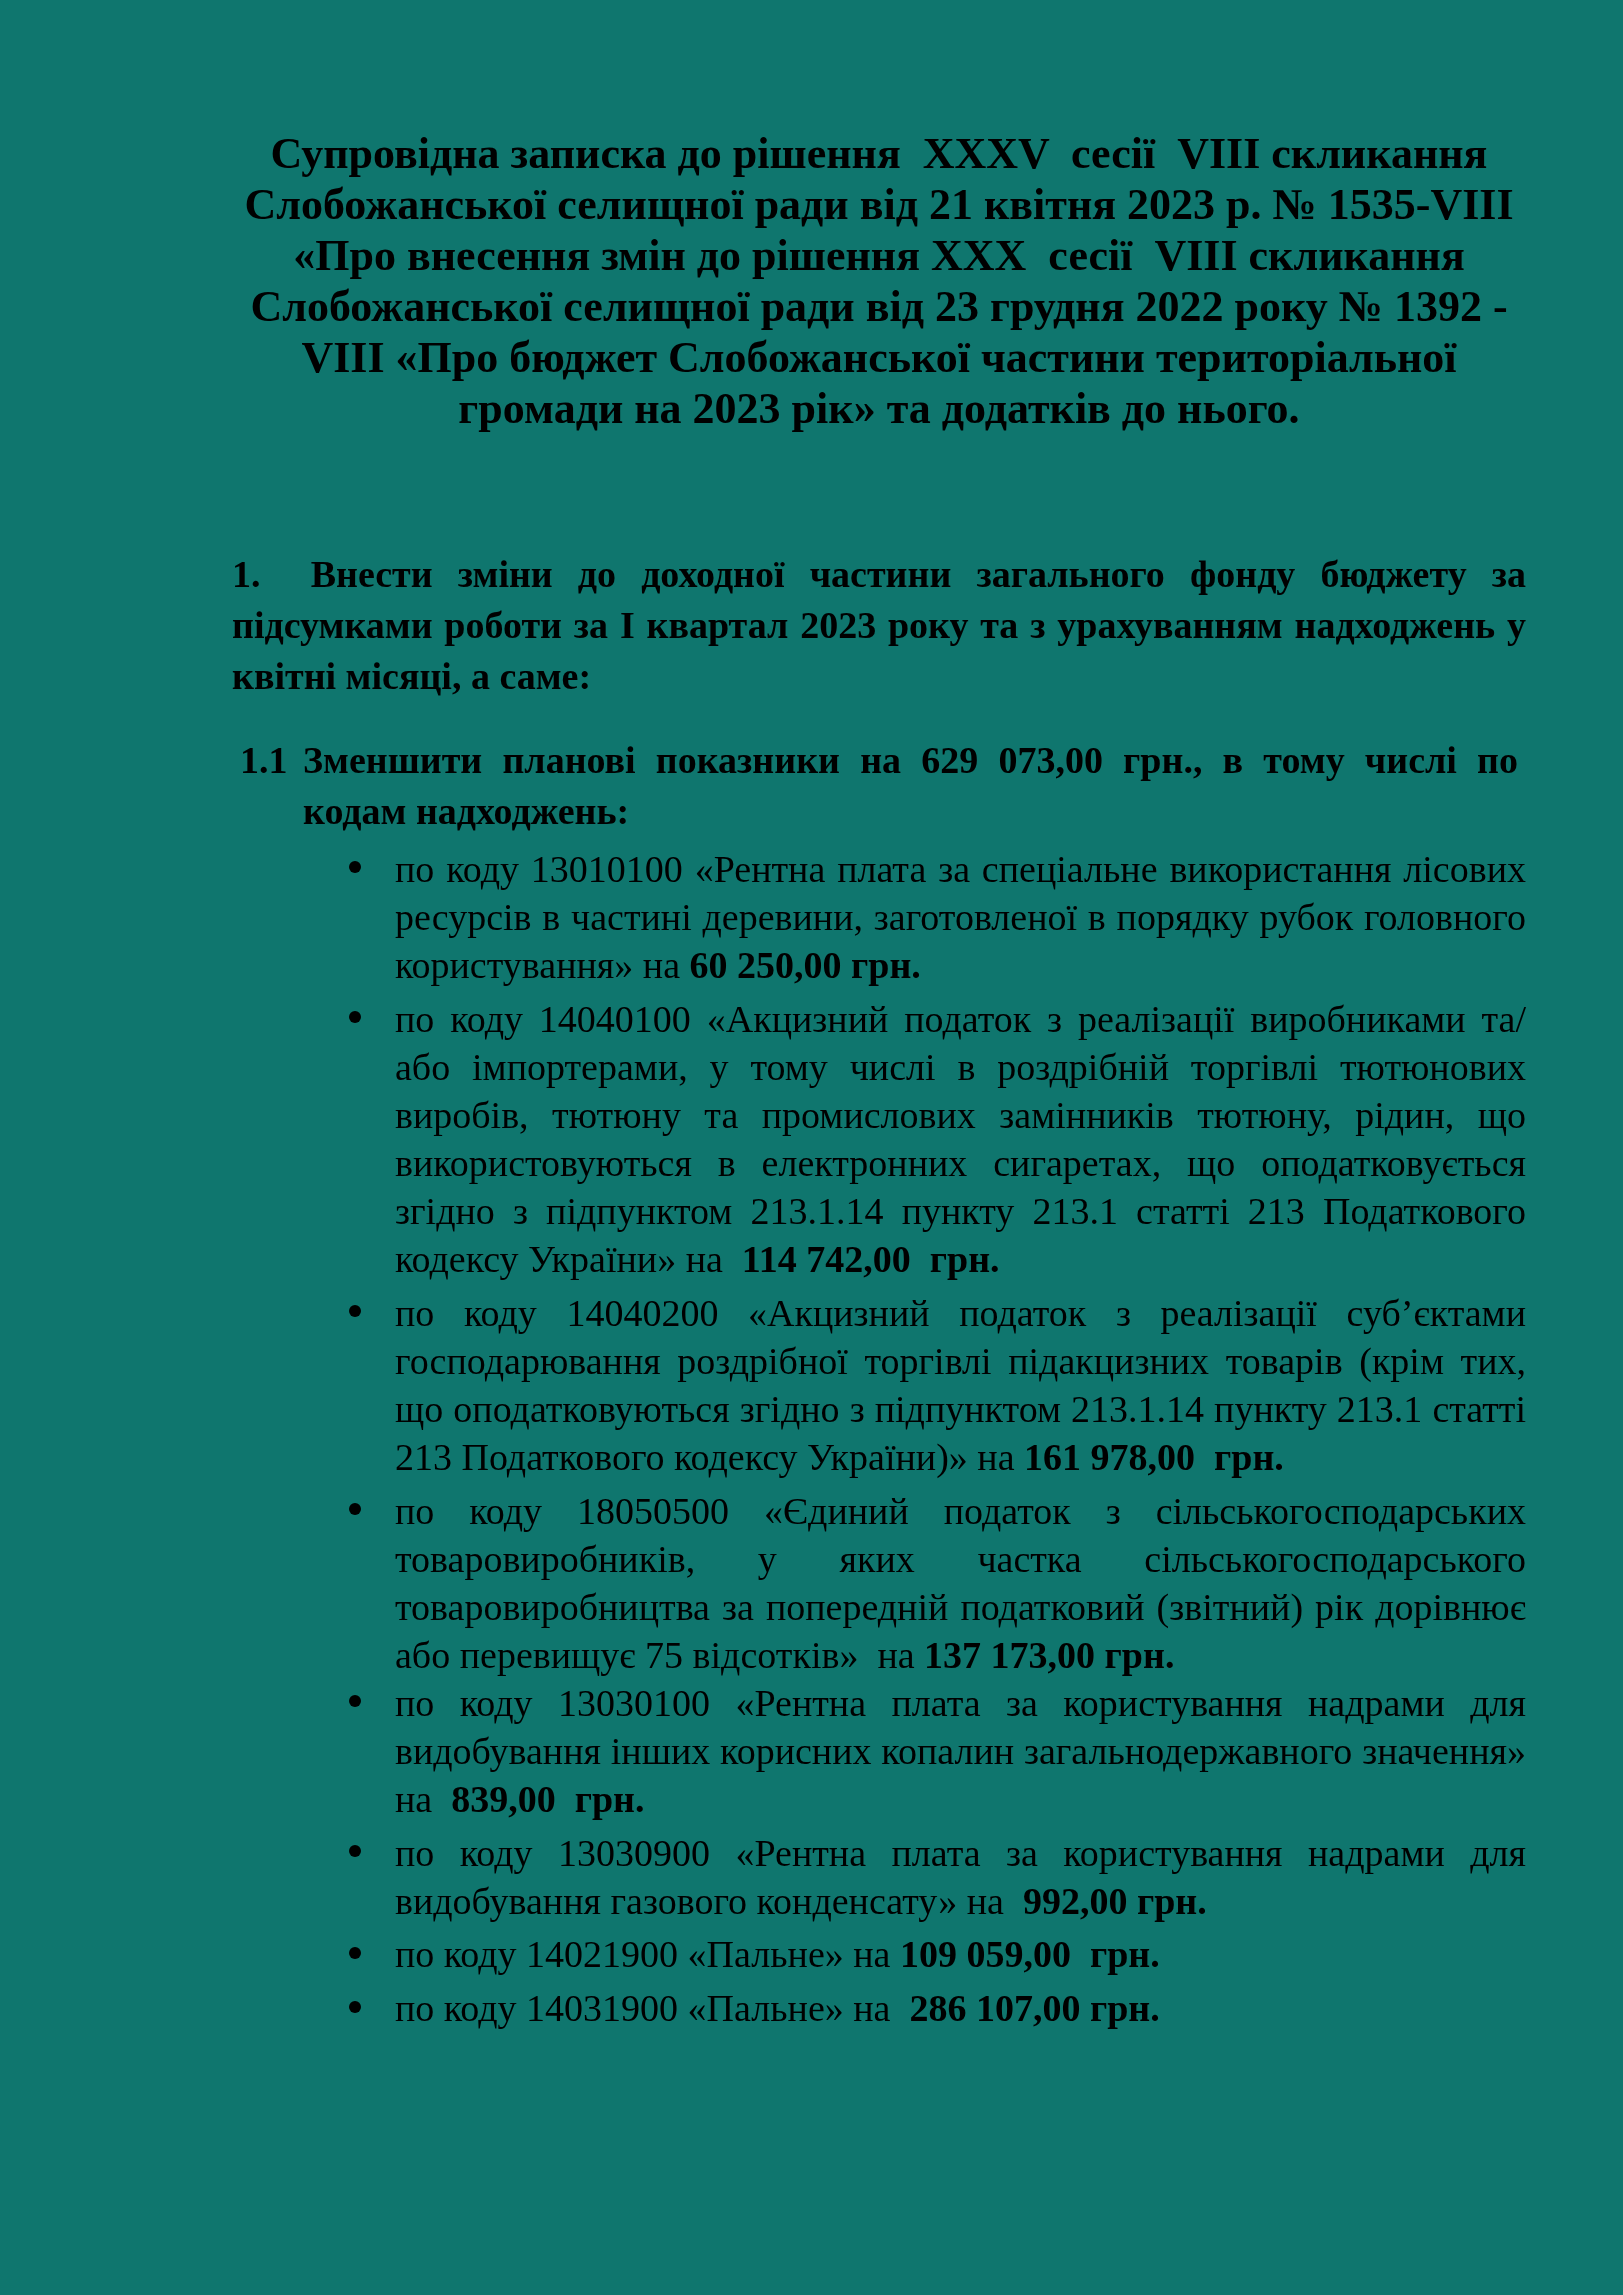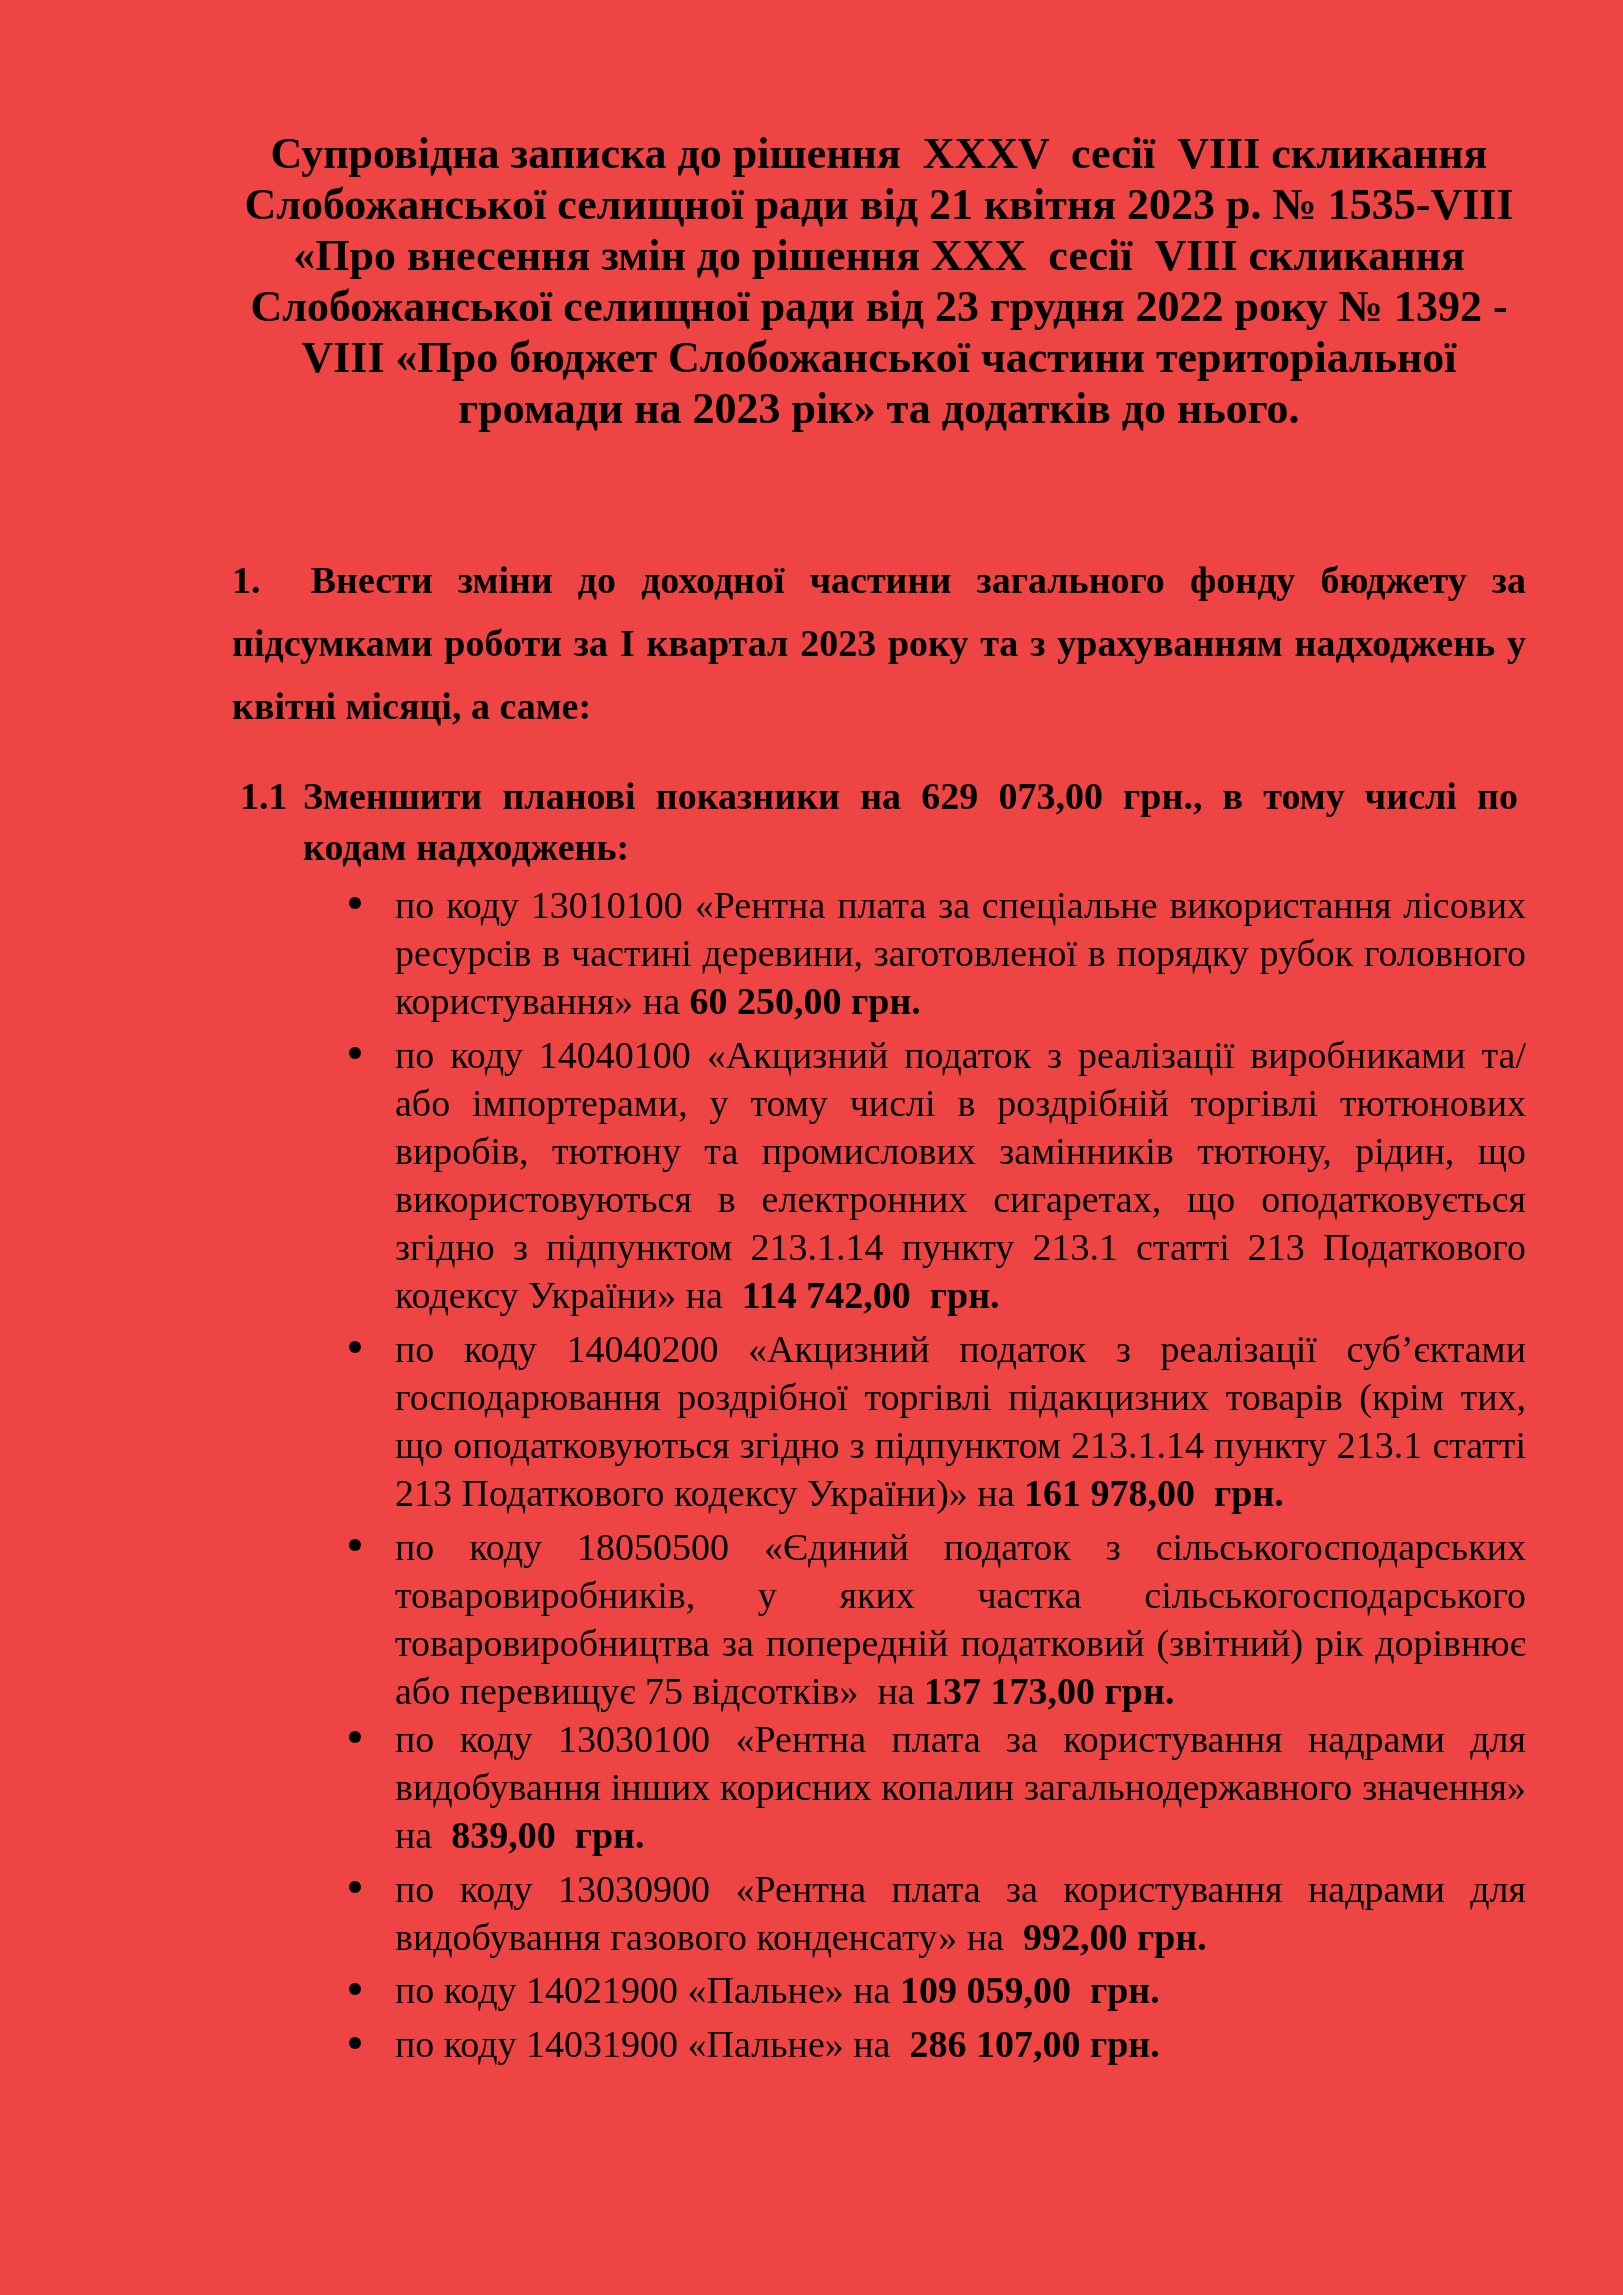--- a/index.html
+++ b/index.html
@@ -4,21 +4,21 @@
 <style>
   html, body {
     margin: 0;
     padding: 0;
     background: #ffffff;
   }
   .page {
     position: relative;
     width: 1623px;
     height: 2295px;
-    background: #ef4444;
+    background: #0f766e;
     color: #000000;
     font-family: "Liberation Serif", "DejaVu Serif", serif;
     overflow: hidden;
   }
   .content {
     padding: 0 97px 0 232px;
   }
   
   .title {
     margin-top: 128px;
@@ -28,21 +28,21 @@
     line-height: 51px;
   }
   .title .tline {
     white-space: pre-wrap;
   }
   
   .intro {
     margin: 115px 0 0 0;
     font-weight: 700;
     font-size: 38px;
-    line-height: 63px;
+    line-height: 51px;
     text-align: justify;
     white-space: pre-wrap;
   }
   
   .shead {
     font-weight: 700;
     font-size: 38px;
     line-height: 51px;
     text-align: justify;
     padding-left: 63px;

